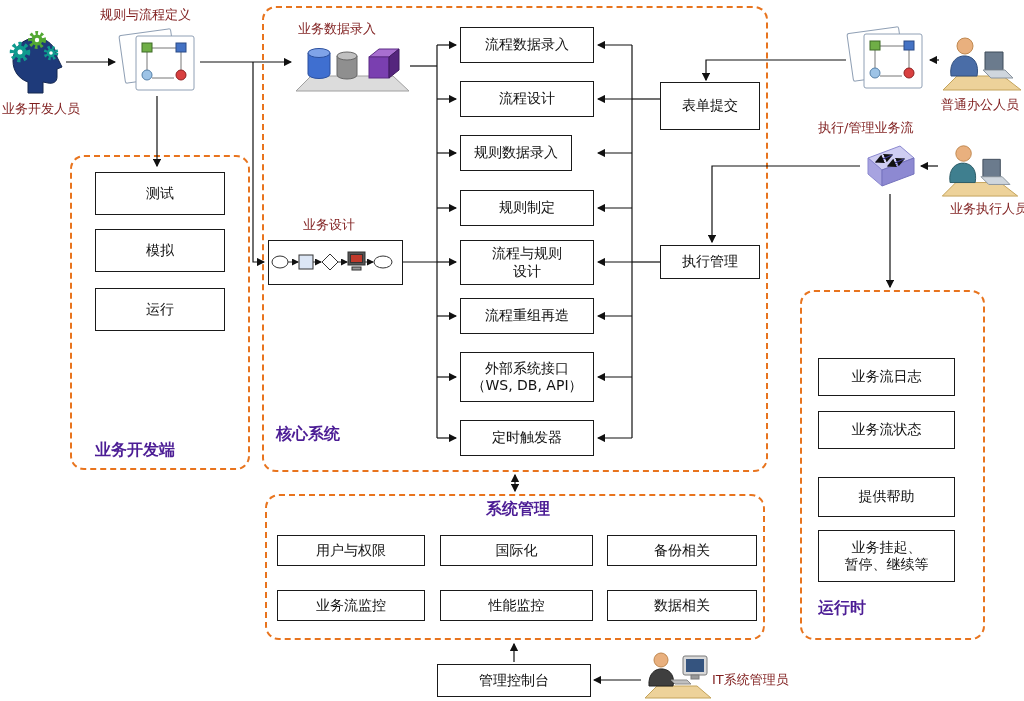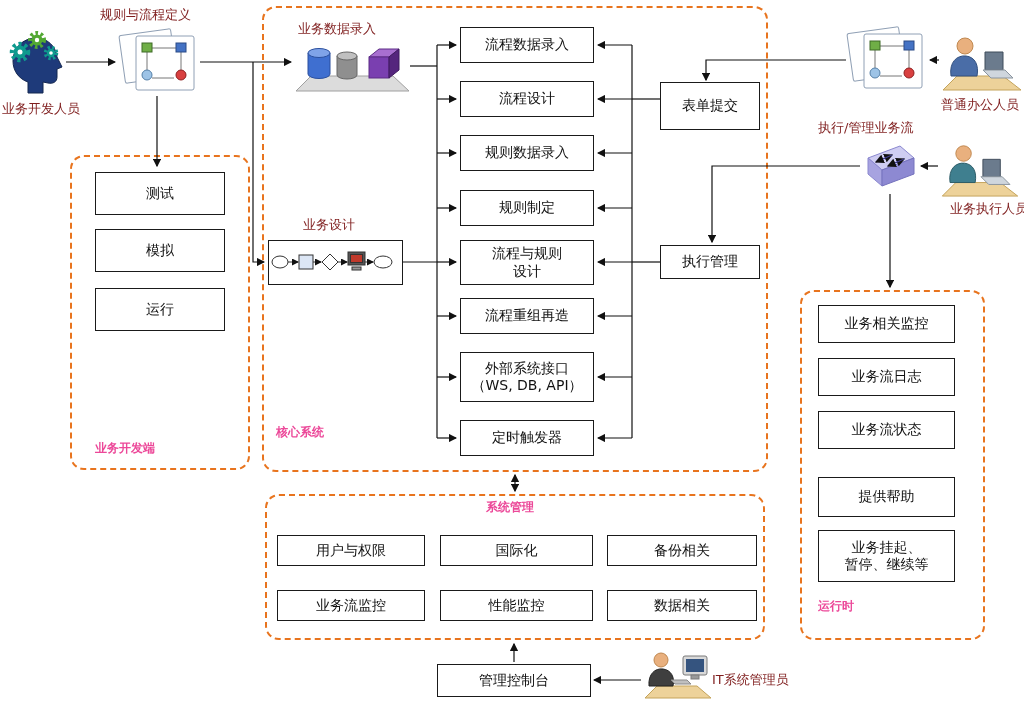--- a/index.html
+++ b/index.html
@@ -4,21 +4,21 @@
 <style>
   * { box-sizing: border-box; margin: 0; padding: 0; }
   body { background: #fff; font-family: "DejaVu Sans", sans-serif; }
   .stage { position: relative; width: 1024px; height: 701px; background: #fff; overflow: hidden; }
   .wires { position: absolute; left: 0; top: 0; z-index: 1; pointer-events: none; }
   .panel { position: absolute; z-index: 0; border: 2px dashed #e8741e; border-radius: 14px; background: transparent; }
   .box { position: absolute; z-index: 2; border: 1px solid #1a1a1a; background: #fff; display: flex;
          align-items: center; justify-content: center; text-align: center; font-size: 14px; color: #111;
          white-space: pre-line; line-height: 1.25; }
   .lbl { position: absolute; z-index: 2; font-size: 13px; color: #7f1d1d; white-space: nowrap; }
-  .ptitle { position: absolute; z-index: 2; font-size: 12px; font-weight: bold; color: #ec4899; white-space: nowrap; font-family: Liberation Serif, serif; }
+  .ptitle { position: absolute; z-index: 2; font-size: 16px; font-weight: bold; color: #4c1d95; white-space: nowrap; font-family: Liberation Serif, serif; }
   .icon { position: absolute; z-index: 2; }
   .icon svg { display: block; }
 </style>
 </head>
 <body>
 
 <div class="stage">
 
   <svg class="wires" width="1024" height="701">
     <defs>
@@ -149,21 +149,21 @@
         <line x1="19" y1="21" x2="29" y2="21" marker-end="url(#ah)"></line>
         <line x1="44" y1="21" x2="52" y2="21" marker-end="url(#ah)"></line>
         <line x1="69" y1="21" x2="78" y2="21" marker-end="url(#ah)"></line>
         <line x1="96" y1="21" x2="104" y2="21" marker-end="url(#ah)"></line>
       </g>
     </svg>
   </div>
 
   <div class="box" style="left:460px;top:27px;width:134px;height:36px">流程数据录入</div>
   <div class="box" style="left:460px;top:81px;width:134px;height:36px">流程设计</div>
-  <div class="box" style="left:460px;top:135px;width:134px;height:36px">规则数据录入</div>
+  <div class="box" style="left:460px;top:135px;width:112px;height:36px">规则数据录入</div>
   <div class="box" style="left:460px;top:190px;width:134px;height:36px">规则制定</div>
   <div class="box" style="left:460px;top:240px;width:134px;height:45px">流程与规则
 设计</div>
   <div class="box" style="left:460px;top:298px;width:134px;height:36px">流程重组再造</div>
   <div class="box" style="left:460px;top:352px;width:134px;height:50px">外部系统接口
 （WS, DB, API）</div>
   <div class="box" style="left:460px;top:420px;width:134px;height:36px">定时触发器</div>
 
   <div class="box" style="left:660px;top:82px;width:100px;height:48px">表单提交</div>
   <div class="box" style="left:660px;top:245px;width:100px;height:34px">执行管理</div>
@@ -212,21 +212,20 @@
     <svg width="80" height="58" viewBox="0 0 82 60">
       <polygon points="16,44 62,44 80,58 2,58" fill="#edd29a" stroke="#c4a35a"></polygon>
       <polygon points="44,20 62,20 62,38 44,38" fill="#6b7b8d" stroke="#3f4c5a"></polygon>
       <polygon points="42,38 64,38 72,46 50,46" fill="#cfd6dd" stroke="#8a949e"></polygon>
       <circle cx="24" cy="14" r="8" fill="#e9b07e" stroke="#c08850"></circle>
       <path d="M10,44 C8,30 16,23 25,24 C34,25 38,33 36,44 Z" fill="#3f7f8f" stroke="#2a5a66"></path>
     </svg>
   </div>
   <div class="lbl" style="left:950px;top:200px;width:80px;">业务执行人员</div>
 
-  <div class="box" style="left:818px;top:305px;width:137px;height:38px">业务相关监控</div>
   <div class="box" style="left:818px;top:358px;width:137px;height:38px">业务流日志</div>
   <div class="box" style="left:818px;top:411px;width:137px;height:38px">业务流状态</div>
   <div class="box" style="left:818px;top:477px;width:137px;height:40px">提供帮助</div>
   <div class="box" style="left:818px;top:530px;width:137px;height:52px">业务挂起、
 暂停、继续等</div>
 
   <div class="box" style="left:277px;top:535px;width:148px;height:31px">用户与权限</div>
   <div class="box" style="left:440px;top:535px;width:153px;height:31px">国际化</div>
   <div class="box" style="left:607px;top:535px;width:150px;height:31px">备份相关</div>
   <div class="box" style="left:277px;top:590px;width:148px;height:31px">业务流监控</div>

